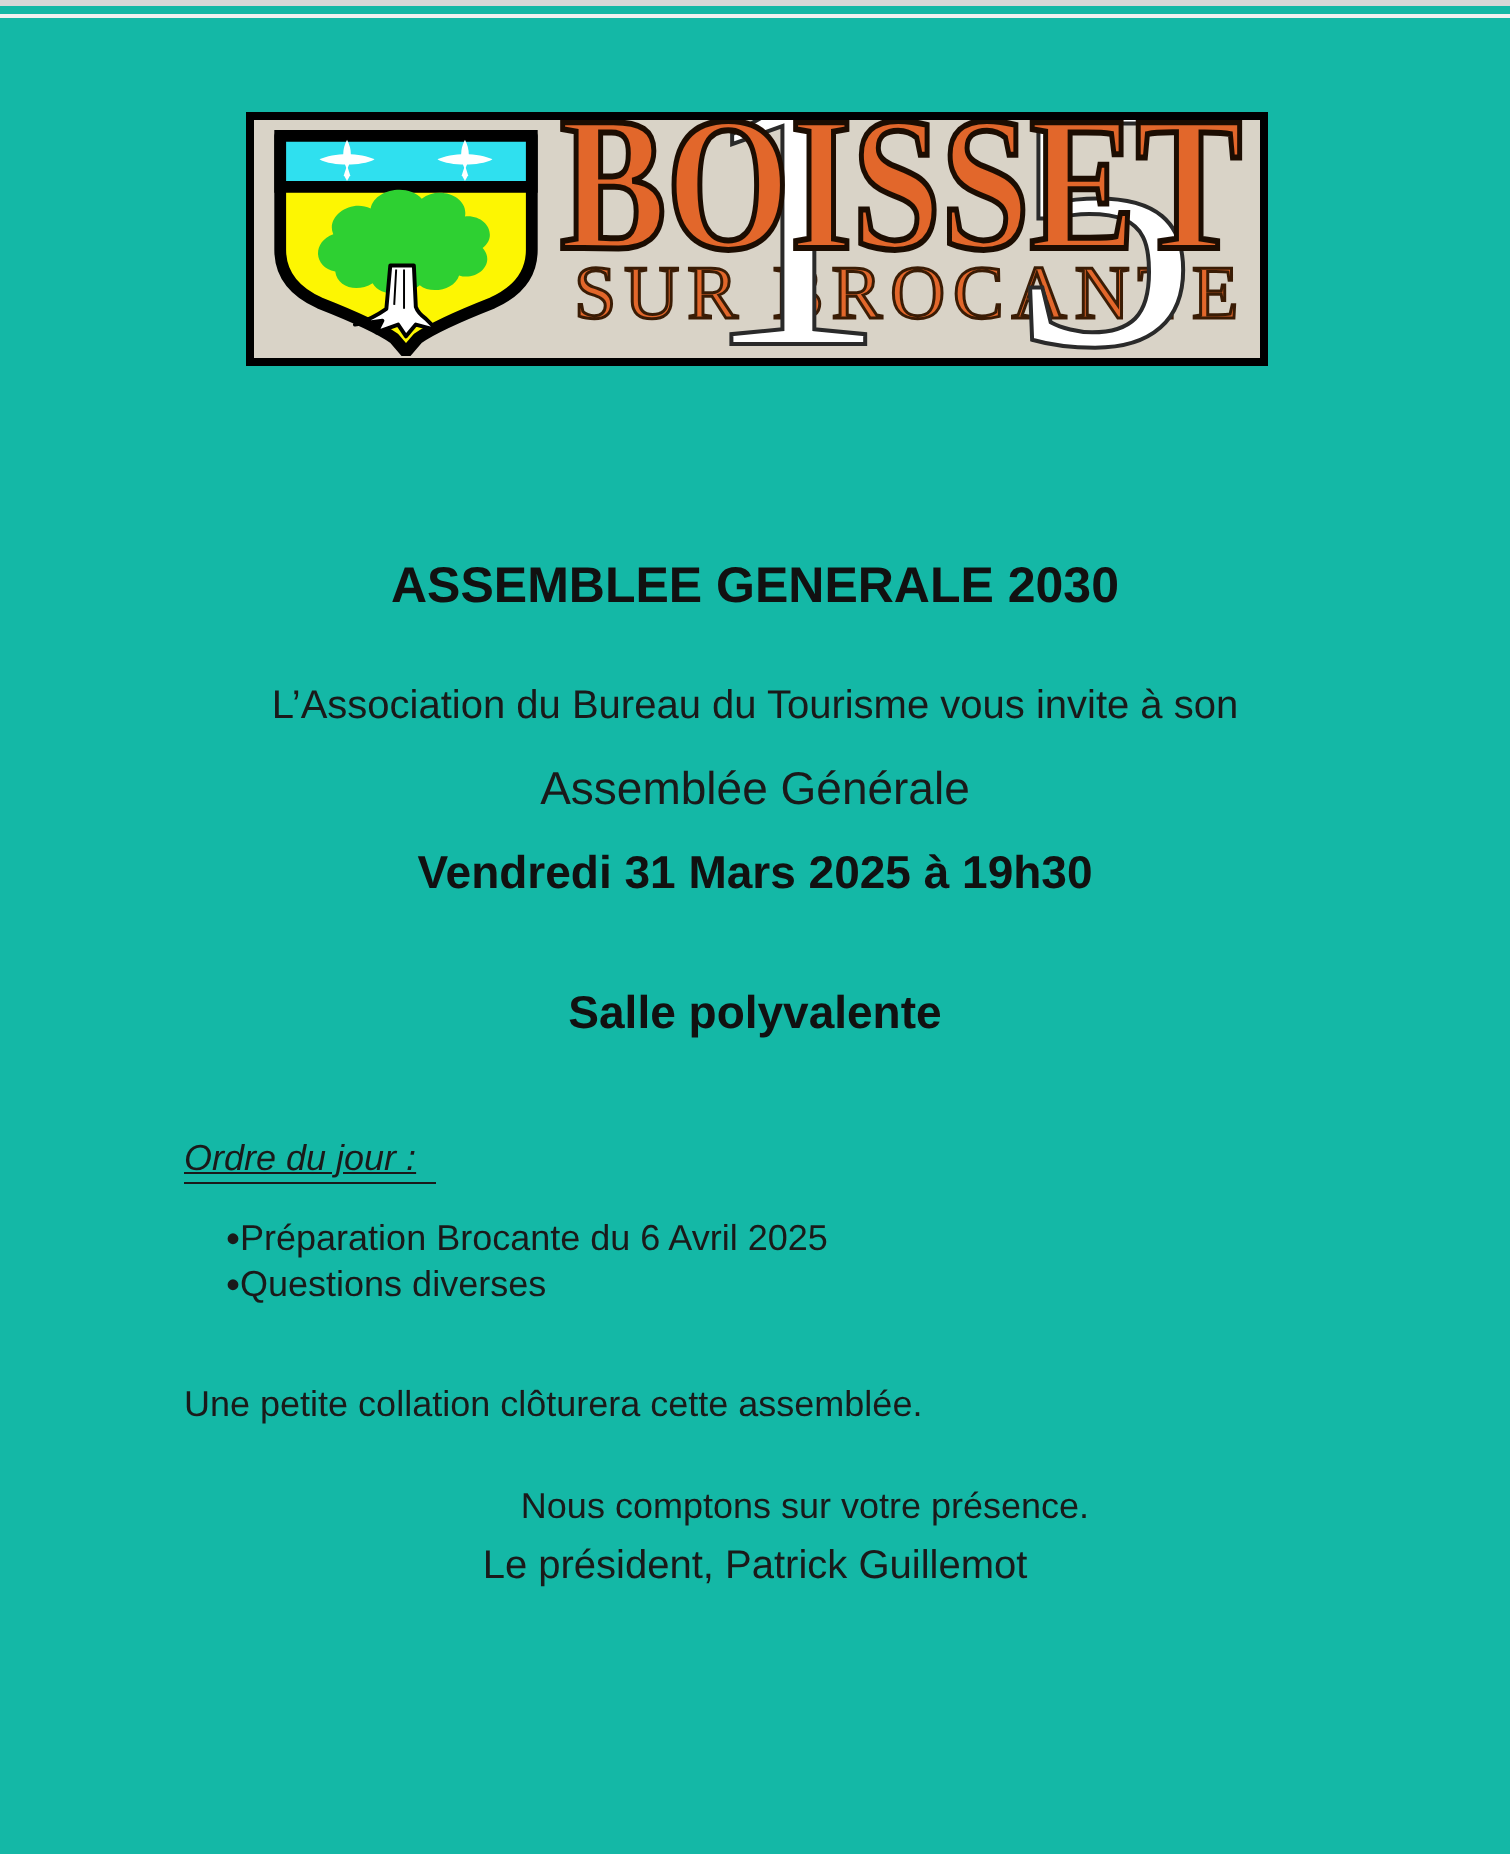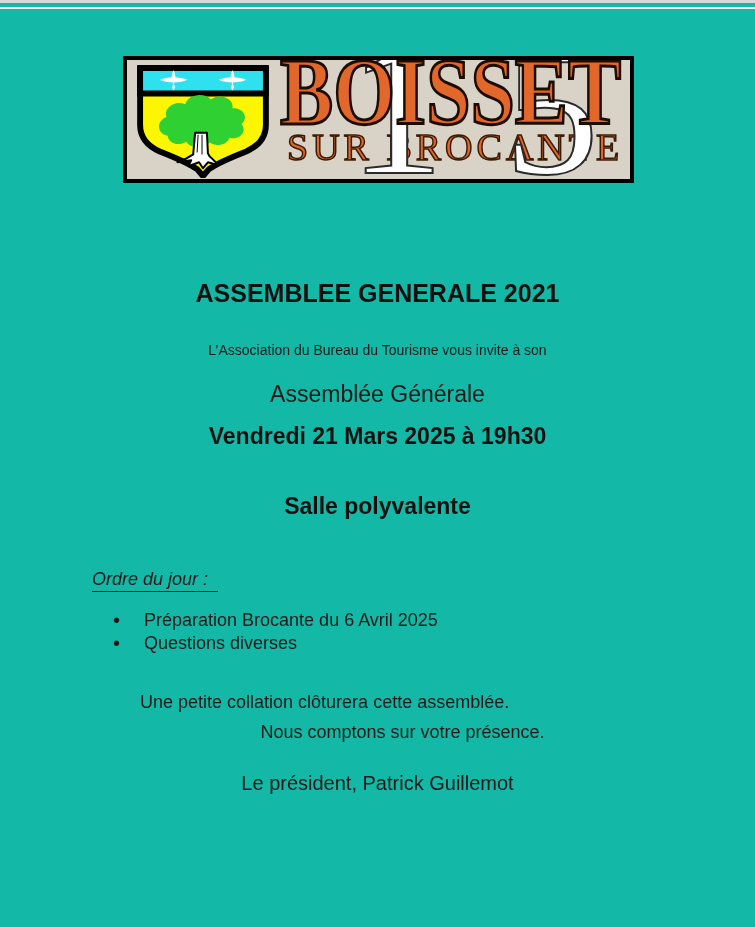--- a/index.html
+++ b/index.html
@@ -66,47 +66,48 @@
   }
 
   
   .line{
     position:absolute;left:0;right:0;
     line-height:1;
     white-space:nowrap;
   }
   .centered{text-align:center;}
   .title{top:281px;font-size:25px;font-weight:bold;color:#111;}
-  .intro1{top:343px;font-size:14px;}
+  .intro1{top:343px;font-size:20px;}
   .intro2{top:383px;font-size:23px;}
   .dateline{top:425px;font-size:23px;font-weight:bold;color:#111;}
   .salle{top:475px;font-size:23px;font-weight:bold;color:#111;margin-top:20px;}
   .ordre{
     top:570px;left:92px;right:auto;
     font-size:18px;font-style:italic;
   }
   .ordre span{
     border-bottom:1.5px solid #1a1a1a;
     padding-right:10px;padding-bottom:3px;
     display:inline-block;
+    text-decoration:underline;
   }
   .bullet-item{
     position:absolute;left:113px;
     font-size:18px;line-height:1;white-space:nowrap;
   }
   .bullet-item .dot{
     display:inline-block;
     font-size:20px;
     vertical-align:-1px;
   }
-  .bullet-item .txt{margin-left:24px;}
+  .bullet-item .txt{margin-left:0;}
   .b1{top:610px;}
   .b2{top:633px;}
-  .collation{top:693px;left:92px;right:auto;font-size:18px;margin-left:48px;}
-  .nous{top:723px;left:50px;font-size:18px;}
+  .collation{top:693px;left:92px;right:auto;font-size:18px;}
+  .nous{top:744px;left:50px;font-size:18px;}
   .president{top:773px;font-size:20px;}
 </style>
 </head>
 <body>
 
 <div class="page">
 
   <div class="top-shadow"></div>
   <div class="top-shadow2"></div>
 
@@ -133,27 +134,27 @@
         <path d="M0,2 L1.6,7 L0,10 L-1.6,7 Z"></path>
       </g>
 
       <path d="M34,73 C23,71 22,58 33,54 C29,45 42,36 52,41 C54,31 71,28 78,36 C87,29 102,35 100,45 C111,44 117,55 109,61 C116,69 106,78 97,75 C95,82 83,85 77,80 C70,86 57,86 53,79 C45,84 35,81 34,73 Z" fill="#2ed032"></path>
 
       <path d="M62,70 L60,92 Q53,97 44,100 L58,98 L55,104 L66,100 L70,106 L75,100 L86,103 L80,97 Q76,94 75,91 L74,70 Z" fill="#ffffff" stroke="#000000" stroke-width="2" stroke-linejoin="round"></path>
       <path d="M65,72 L64,90 M69,72 L69,92" stroke="#000000" stroke-width="1" fill="none"></path>
     </svg>
   </div>
 
-  <div class="line centered title">ASSEMBLEE GENERALE 2021</div>
+  <div class="line centered title">ASSEMBLEE GENERALE 2030</div>
 
   <div class="line centered intro1">L’Association du Bureau du Tourisme vous invite à son</div>
 
   <div class="line centered intro2">Assemblée Générale</div>
 
-  <div class="line centered dateline">Vendredi 21 Mars 2025 à 19h30</div>
+  <div class="line centered dateline">Vendredi 31 Mars 2025 à 19h30</div>
 
   <div class="line centered salle">Salle polyvalente</div>
 
   <div class="line ordre">
     <span>Ordre du jour :</span>
   </div>
 
   <div class="bullet-item b1">
     <span class="dot">•</span><span class="txt">Préparation Brocante du 6 Avril 2025</span>
   </div>

